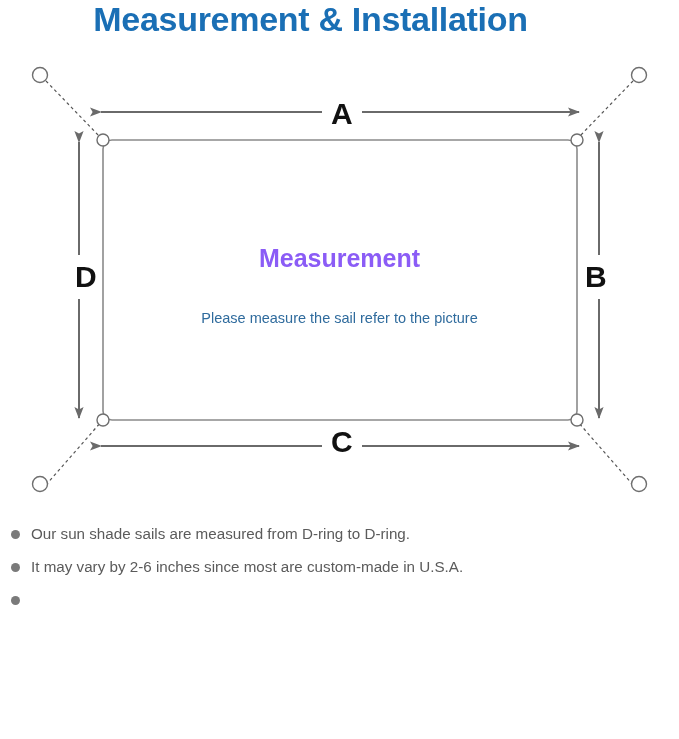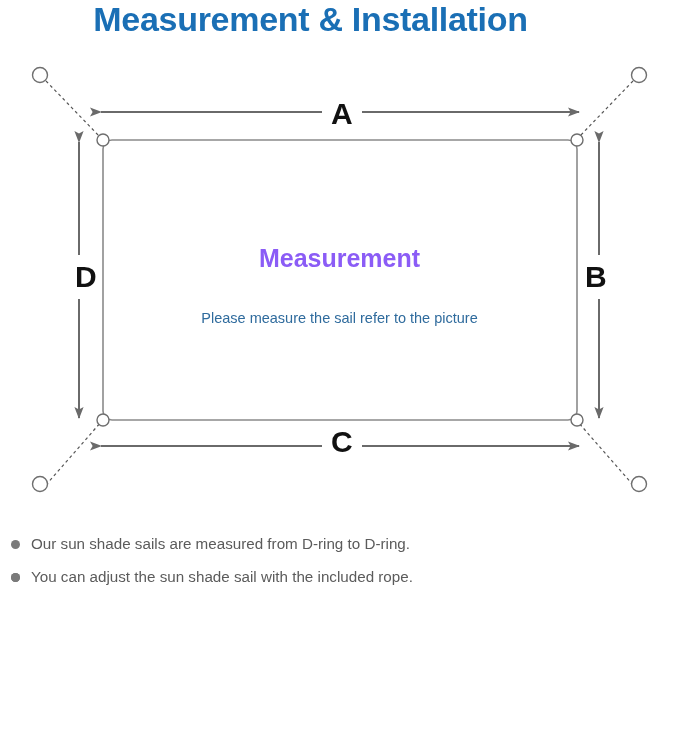--- a/index.html
+++ b/index.html
@@ -87,21 +87,20 @@
     width: 679px;
   }
   .note {
     position: relative;
     padding-left: 31px;
     padding-right: 8px;
     margin-bottom: 13px;
     font-size: 15.2px;
     line-height: 20px;
     color: #5b5b5b;
-    margin-top: 10px;
   }
   .note .bullet {
     position: absolute;
     left: 11px;
     top: 6px;
     width: 9px;
     height: 9px;
     border-radius: 50%;
     background: #7a7a7a;
   }
@@ -164,18 +163,18 @@
   <div class="center-sub">Please measure the sail refer to the picture</div>
 </div>
 
 <div class="notes">
   <div class="note">
     <span class="bullet"></span>
     <span>Our sun shade sails are measured from D-ring to D-ring.</span>
   </div>
   <div class="note">
     <span class="bullet"></span>
+    <span>It may vary by 2-6 inches since most are custom-made in U.S.A.</span>
   </div>
   <div class="note">
     <span class="bullet"></span>
-    <span>You can adjust the sun shade sail with the included rope.</span>
   </div>
 </div>
 
 </body></html>

